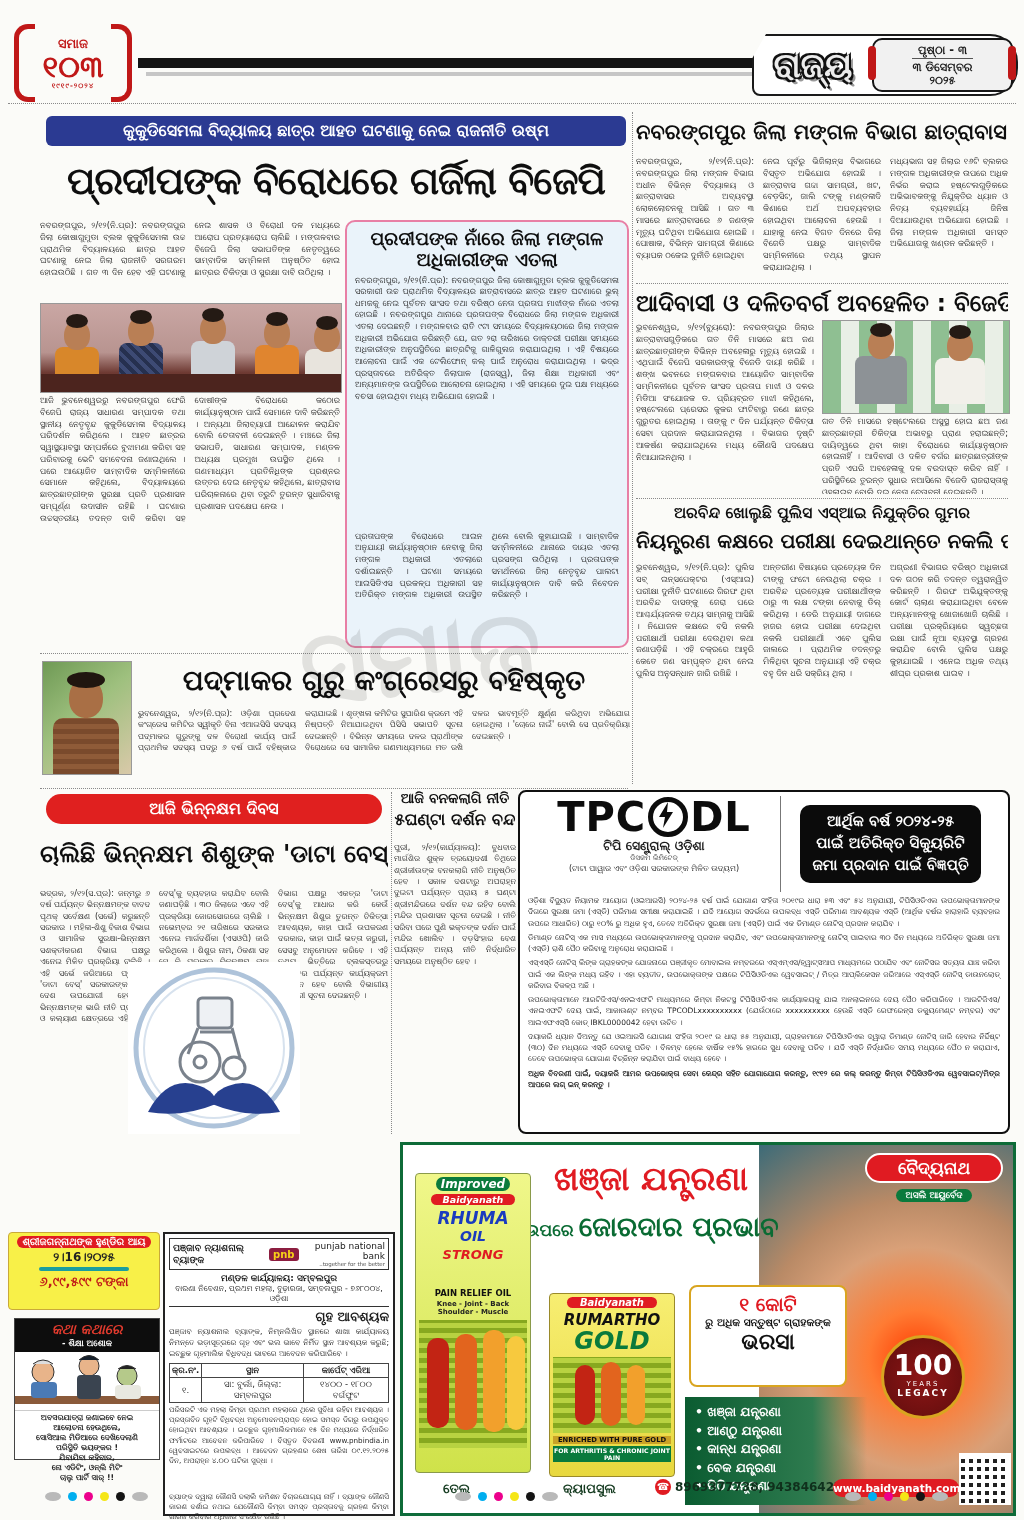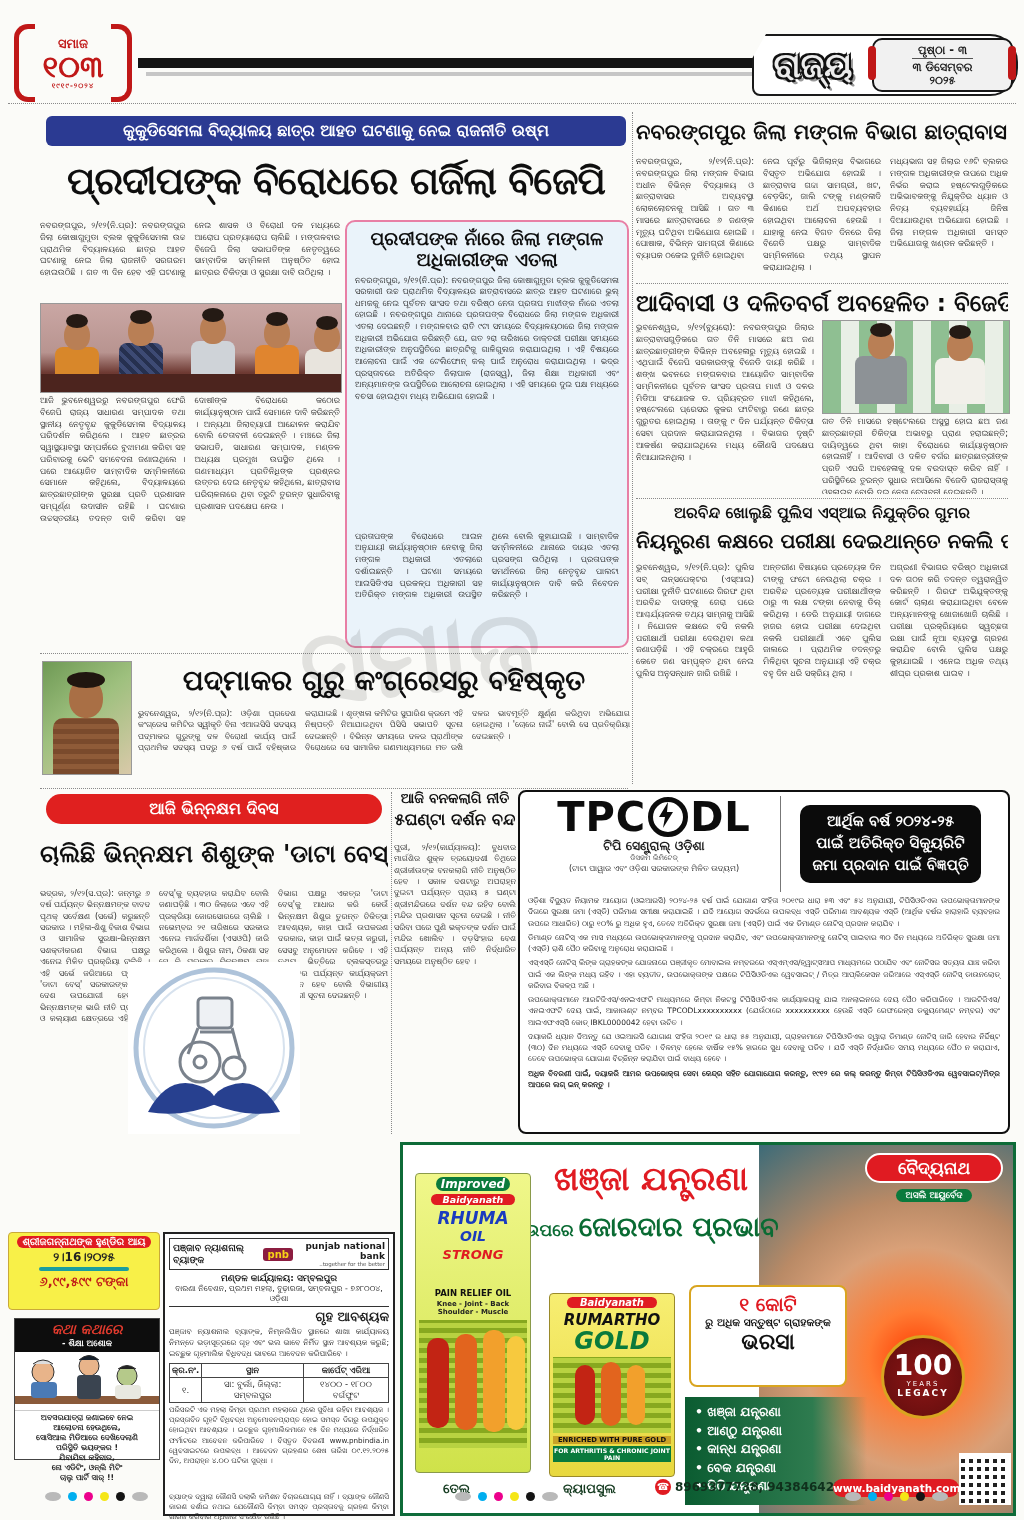--- a/index.html
+++ b/index.html
@@ -274,21 +274,21 @@
     </div>
     <div class="abs" style="left:430px;top:334px;width:126px;height:18px;background:#e01b22;border-radius:9px;color:#fff;font-weight:700;font-size:10.5px;text-align:center;line-height:18px;">www.baidyanath.com</div>
     <div class="abs" style="left:556px;top:308px;width:48px;height:48px;background:repeating-linear-gradient(0deg,#111 0 4px,#fff 4px 8px),repeating-linear-gradient(90deg,#111 0 4px,#fff 4px 8px);background-blend-mode:screen;border:2px solid #fff;"></div>
   </div>
 
   <div class="abs" style="left:163px;top:1232px;width:232px;height:284px;border:2px solid #222;background:#fff;box-sizing:border-box;padding:4px;">
     <div style="display:flex;align-items:center;justify-content:space-between;border:1px solid #333;padding:2px 3px;">
       <span style="font-size:9.5px;font-weight:800;">ପଞ୍ଜାବ ନ୍ୟାଶନାଲ୍ ବ୍ୟାଙ୍କ</span>
       <span style="background:#8c1d40;color:#f7d117;font-weight:900;font-size:10px;padding:1px 4px;border-radius:3px;">pnb</span>
       <span style="text-align:right;">
-        <span style="display:block;font-size:9px;font-weight:700;">punjab national bank</span>
+        <span style="display:block;font-size:9px;font-weight:400;">punjab national bank</span>
         <span style="display:block;font-size:5.5px;color:#555;">..together for the better</span>
       </span>
     </div>
     <div style="text-align:center;font-size:9px;font-weight:800;margin-top:3px;">ମଣ୍ଡଳ କାର୍ଯ୍ୟାଳୟ: ସମ୍ବଲପୁର</div>
     <div style="text-align:center;font-size:7.8px;border-bottom:1px solid #333;padding-bottom:2px;">ବାରଣା ନିବେଶନ, ପ୍ରଥମ ମହଲା, ବୁଢ଼ାରଜା, ସମ୍ବଲପୁର - ୭୬୮୦୦୪, ଓଡ଼ିଶା</div>
     <div style="text-align:right;font-size:13px;font-weight:700;margin:2px 0;">ଗୃହ ଆବଶ୍ୟକ</div>
     <div class="bt" style="font-size:7.6px;height:34px;">ପଞ୍ଜାବ ନ୍ୟାଶନାଲ ବ୍ୟାଙ୍କ, ନିମ୍ନଲିଖିତ ସ୍ଥାନରେ ଶାଖା କାର୍ଯ୍ୟାଳୟ ନିମନ୍ତେ ଭଡ଼ାସୂତ୍ରରେ ଗୃହ ଏବଂ ଭଲ ଭାବେ ନିର୍ମିତ ସ୍ଥାନ ଆବଶ୍ୟକ କରୁଛି; ଇଚ୍ଛୁକ ଗୃହମାଲିକ ବିଧିବଦ୍ଧ ଭାବରେ ଆବେଦନ କରିପାରିବେ ।</div>
     <table class="pnb" style="margin-top:2px;">
       <tbody>
           <tr>

